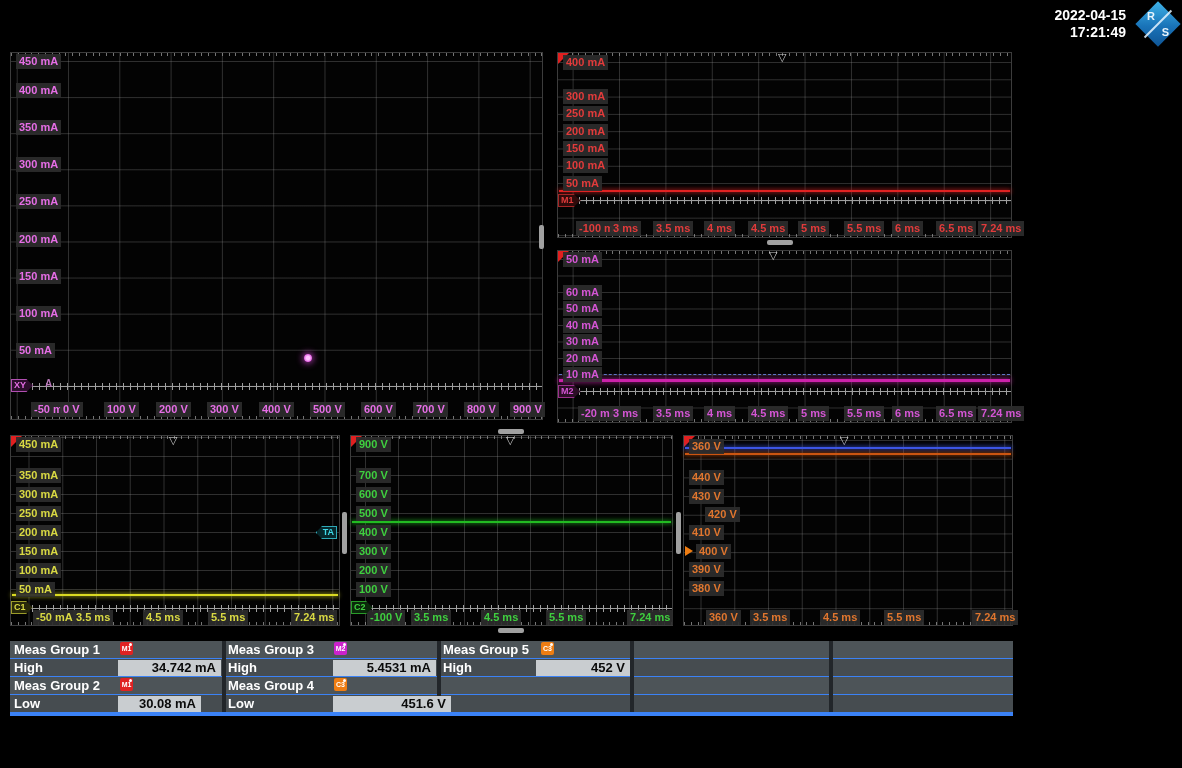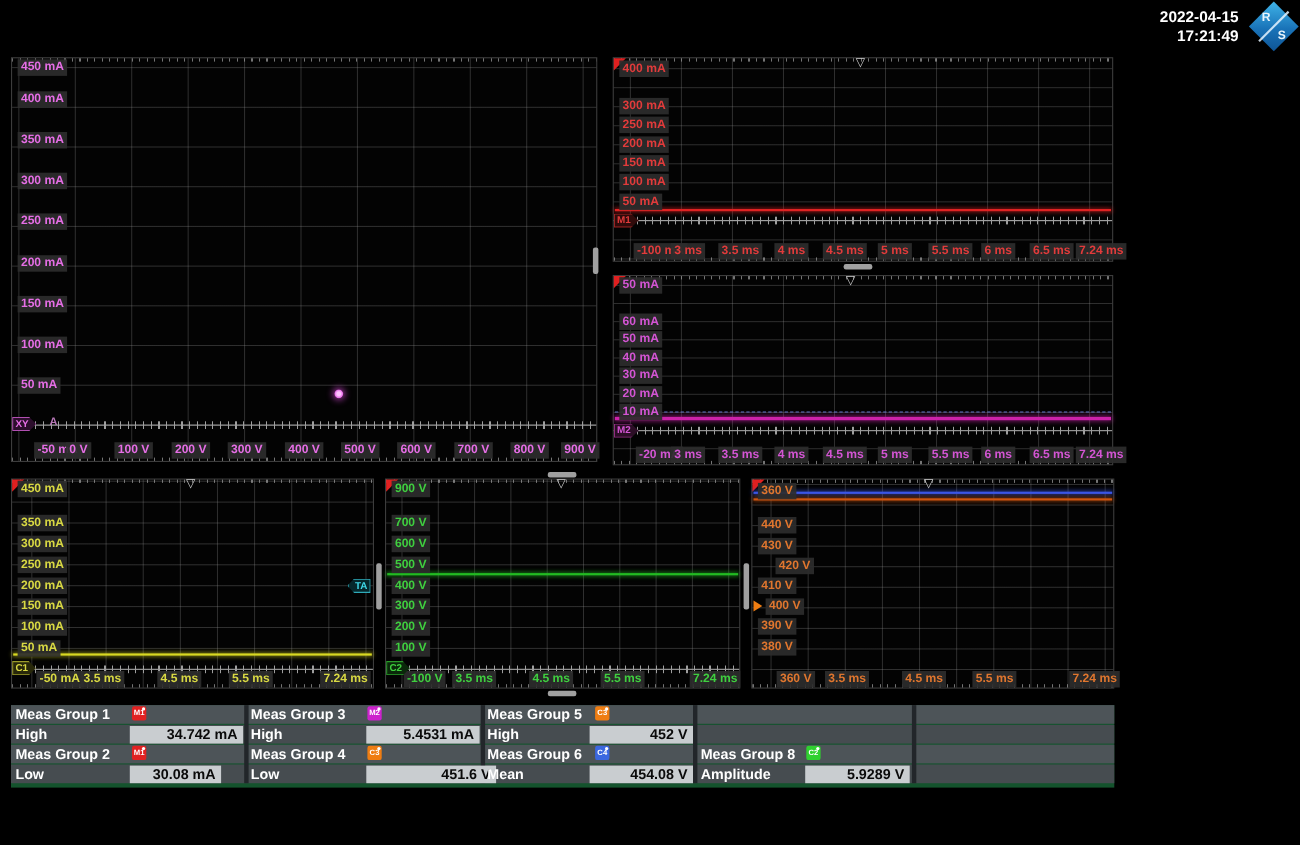--- a/index.html
+++ b/index.html
@@ -40,21 +40,21 @@
       font-weight:bold;font-size:14px;line-height:17px;}
   .logo{position:absolute;top:3px;right:3px;width:42px;height:42px;}
   .logo .d{position:absolute;inset:5px;transform:rotate(45deg);
       background:linear-gradient(135deg,#3fb3e8 0%,#1973b8 55%,#0f5596 100%);}
   .logo .stripe{position:absolute;left:2px;right:2px;top:20px;height:2px;
       background:rgba(230,245,255,.85);transform:rotate(-45deg);}
   .logo .l1,.logo .l2{position:absolute;color:#e8f4fc;font-size:11px;font-weight:bold;}
   .logo .l1{left:10px;top:7px}.logo .l2{right:10px;bottom:7px}
 
   
-  .meas{position:absolute;left:10px;top:641px;width:1003px;height:75px;background:#14532d;}
+  .meas{position:absolute;left:10px;top:641px;width:1003px;height:75px;background:#3b82f6;}
   .meas .stripe-r{position:absolute;left:0;right:0;height:17px;}
   .meas .sep{position:absolute;top:0;bottom:4px;width:4px;background:#22262a;}
   .mgroup{position:absolute;height:36px;}
   .mtitle{position:absolute;left:2px;top:1px;color:#fff;font-size:13px;font-weight:bold;line-height:16px;}
   .mstat{position:absolute;left:2px;top:19px;color:#fff;font-size:13px;font-weight:bold;line-height:16px;}
   .mval{position:absolute;top:19px;height:16px;background:#c9cdd0;color:#0a0a0a;
         font-size:13px;font-weight:bold;line-height:16px;text-align:right;padding-right:5px;box-sizing:border-box;}
   .badge{position:absolute;top:1px;width:13px;height:13px;border-radius:2px;color:#fff;
         font-size:7px;font-weight:bold;text-align:center;line-height:13px;}
   .badge::after{content:"";position:absolute;right:1px;top:1px;width:3px;height:3px;
@@ -274,25 +274,13 @@
     <span class="badge" style="left:108px;background:#ef7d12">C3</span>
     <span class="mstat">Low</span>
     <span class="mval" style="left:107px;width:118px">451.6 V</span>
   </div>
   <div class="mgroup" style="left:431px;top:0;width:186px">
     <span class="mtitle">Meas Group 5</span>
     <span class="badge" style="left:100px;background:#ef7d12">C3</span>
     <span class="mstat">High</span>
     <span class="mval" style="left:95px;width:94px">452 V</span>
   </div>
-  <div class="mgroup" style="left:431px;top:36px;width:186px">
-    <span class="mtitle">Meas Group 6</span>
-    <span class="badge" style="left:100px;background:#3a67e0">C4</span>
-    <span class="mstat">Mean</span>
-    <span class="mval" style="left:95px;width:94px">454.08 V</span>
-  </div>
-  <div class="mgroup" style="left:625px;top:36px;width:194px">
-    <span class="mtitle">Meas Group 8</span>
-    <span class="badge" style="left:98px;background:#2fd12f">C2</span>
-    <span class="mstat">Amplitude</span>
-    <span class="mval" style="left:97px;width:95px">5.9289 V</span>
-  </div>
 </div>
 
 </body></html>

